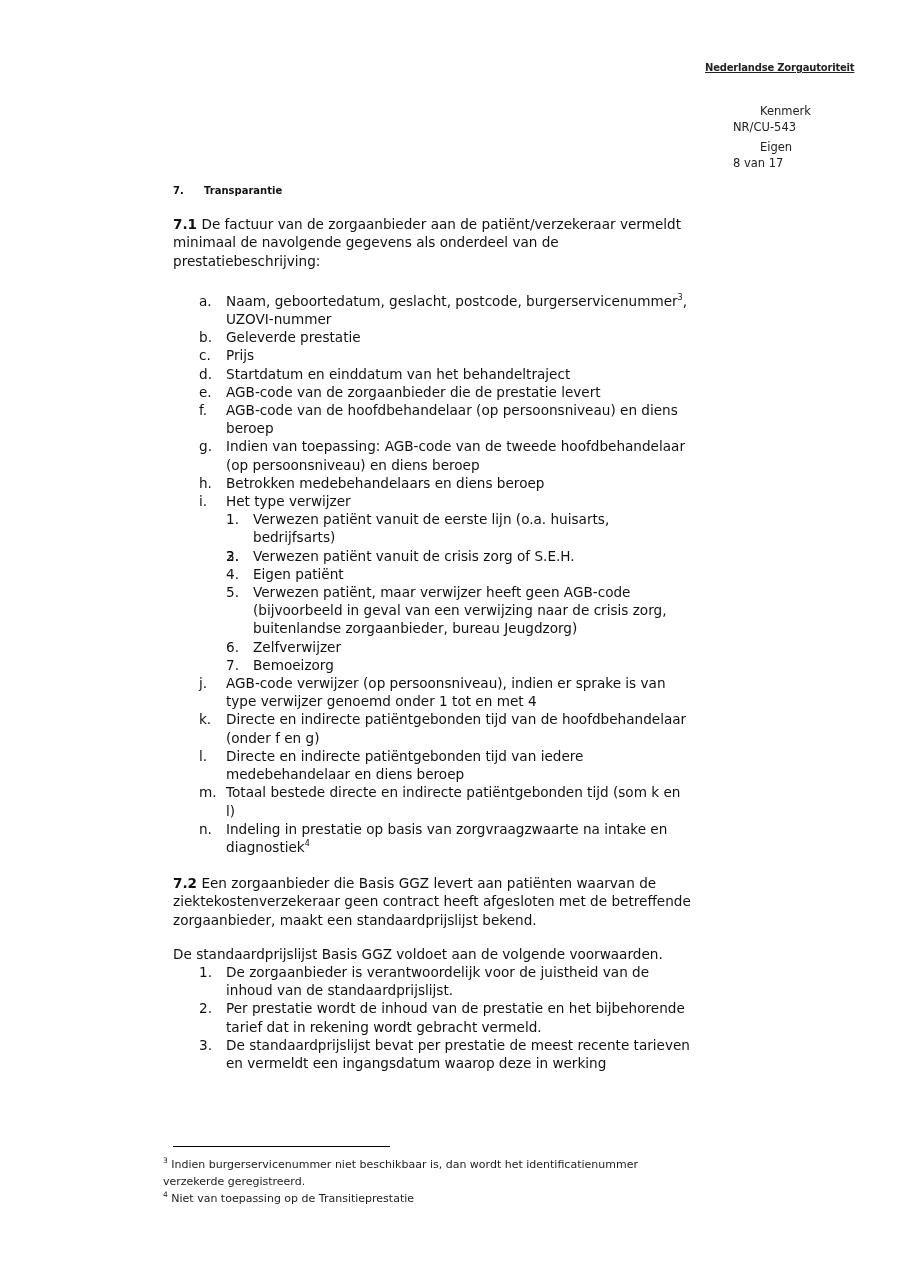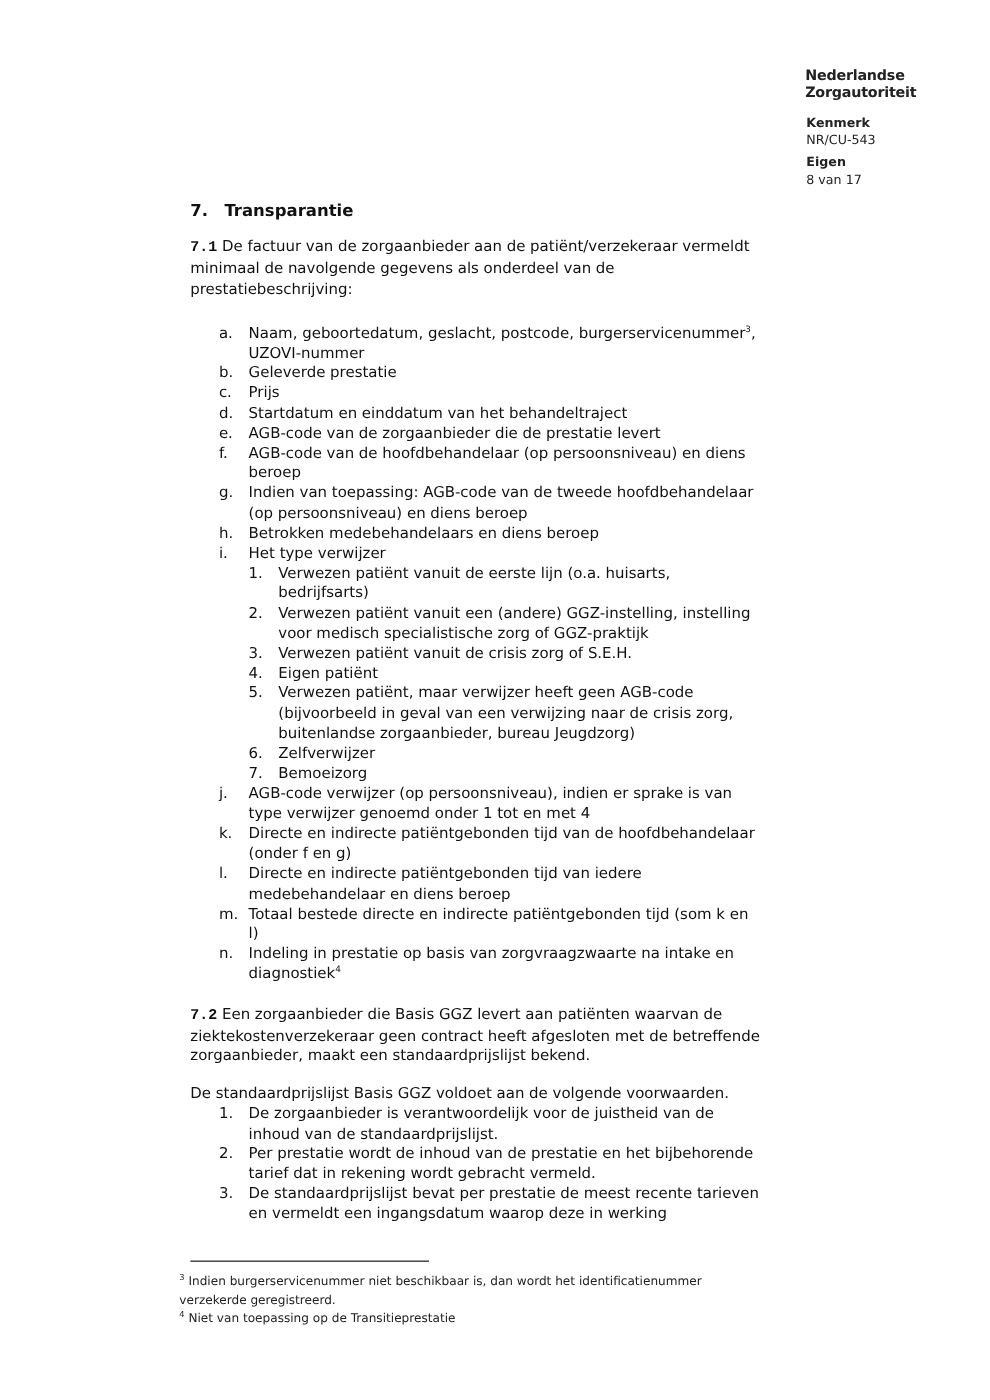--- a/index.html
+++ b/index.html
@@ -1,27 +1,27 @@
 <!DOCTYPE html>
 <html><head>
 <meta charset="utf-8">
 <style>
   html, body { margin:0; padding:0; background:#ffffff; }
   body { width:900px; height:1273px; position:relative; overflow:hidden;
          font-family:"DejaVu Sans", sans-serif; color:#111; }
-  .org { position:absolute; left:732px; top:62px; font-size:13px; font-weight:bold; color:#222; letter-spacing:-0.2px; }
+  .org { position:absolute; left:705px; top:62px; font-size:10px; font-weight:bold; color:#222; letter-spacing:-0.2px;text-decoration:underline; }
   .meta { position:absolute; left:733px; top:103px; font-size:11.5px; line-height:16px; color:#222; }
-  .meta .lbl { font-weight:bold; }
+  .meta .lbl { font-weight:normal;margin-left:27px; }
   .meta .gap { height:4px; }
   .content { position:absolute; left:173px; top:182px; width:520px; font-size:13.6px; line-height:18.2px; }
-  .h1 { font-weight:bold; font-size:15px; margin:0 0 15px 0; }
+  .h1 { font-weight:bold; font-size:10px; margin:0 0 15px 0; }
   .h1 .num { display:inline-block; width:31px; }
   p { margin:0; }
   .para { margin-bottom:16px; }
-  .b { font-weight:bold;font-family:Liberation Mono, monospace; }
+  .b { font-weight:bold; }
   ol.alpha { list-style:none; margin:0 0 18px 0; padding:0 0 0 26px; }
   ol.alpha > li { position:relative; padding-left:27px; }
   ol.alpha > li > .mk { position:absolute; left:0; top:0; }
   ol.sub { list-style:none; margin:0; padding:0 0 0 0; }
   ol.sub > li { position:relative; padding-left:27px; }
   ol.sub > li > .mk { position:absolute; left:0; top:0; }
   ol.num2 { list-style:none; margin:0; padding:0 0 0 26px; }
   ol.num2 > li { position:relative; padding-left:27px; }
   ol.num2 > li > .mk { position:absolute; left:0; top:0; }
   sup { font-size:8px; line-height:0; vertical-align:super; }
@@ -55,21 +55,21 @@
       <li><span class="mk">a.</span><span>Naam, geboortedatum, geslacht, postcode, burgerservicenummer</span><sup>3</sup><span>, UZOVI-nummer</span></li>
       <li><span class="mk">b.</span><span>Geleverde prestatie</span></li>
       <li><span class="mk">c.</span><span>Prijs</span></li>
       <li><span class="mk">d.</span><span>Startdatum en einddatum van het behandeltraject</span></li>
       <li><span class="mk">e.</span><span>AGB-code van de zorgaanbieder die de prestatie levert</span></li>
       <li><span class="mk">f.</span><span>AGB-code van de hoofdbehandelaar (op persoonsniveau) en diens beroep</span></li>
       <li><span class="mk">g.</span><span>Indien van toepassing: AGB-code van de tweede hoofdbehandelaar (op persoonsniveau) en diens beroep</span></li>
       <li><span class="mk">h.</span><span>Betrokken medebehandelaars en diens beroep</span></li>
       <li><span class="mk">i.</span><span>Het type verwijzer</span><ol class="sub">
           <li><span class="mk">1.</span><span>Verwezen patiënt vanuit de eerste lijn (o.a. huisarts, bedrijfsarts)</span></li>
-          <li><span class="mk">2.</span><span>Verwezen patiënt vanuit een (andere) GGZ-instelling, instelling voor medisch specialistische zorg of GGZ-praktijk</span></li>
+          <li><span class="mk">2.</span></li>
           <li><span class="mk">3.</span><span>Verwezen patiënt vanuit de crisis zorg of S.E.H.</span></li>
           <li><span class="mk">4.</span><span>Eigen patiënt</span></li>
           <li><span class="mk">5.</span><span>Verwezen patiënt, maar verwijzer heeft geen AGB-code (bijvoorbeeld in geval van een verwijzing naar de crisis zorg, buitenlandse zorgaanbieder, bureau Jeugdzorg)</span></li>
           <li><span class="mk">6.</span><span>Zelfverwijzer</span></li>
           <li><span class="mk">7.</span><span>Bemoeizorg</span></li>
         </ol></li>
       <li><span class="mk">j.</span><span>AGB-code verwijzer (op persoonsniveau), indien er sprake is van type verwijzer genoemd onder 1 tot en met 4</span></li>
       <li><span class="mk">k.</span><span>Directe en indirecte patiëntgebonden tijd van de hoofdbehandelaar (onder f en g)</span></li>
       <li><span class="mk">l.</span><span>Directe en indirecte patiëntgebonden tijd van iedere medebehandelaar en diens beroep</span></li>
       <li><span class="mk">m.</span><span>Totaal bestede directe en indirecte patiëntgebonden tijd (som k en l)</span></li>

